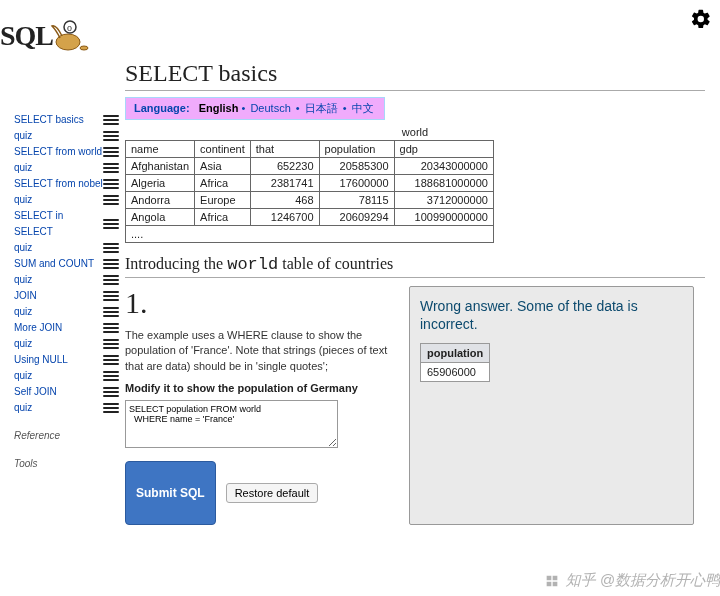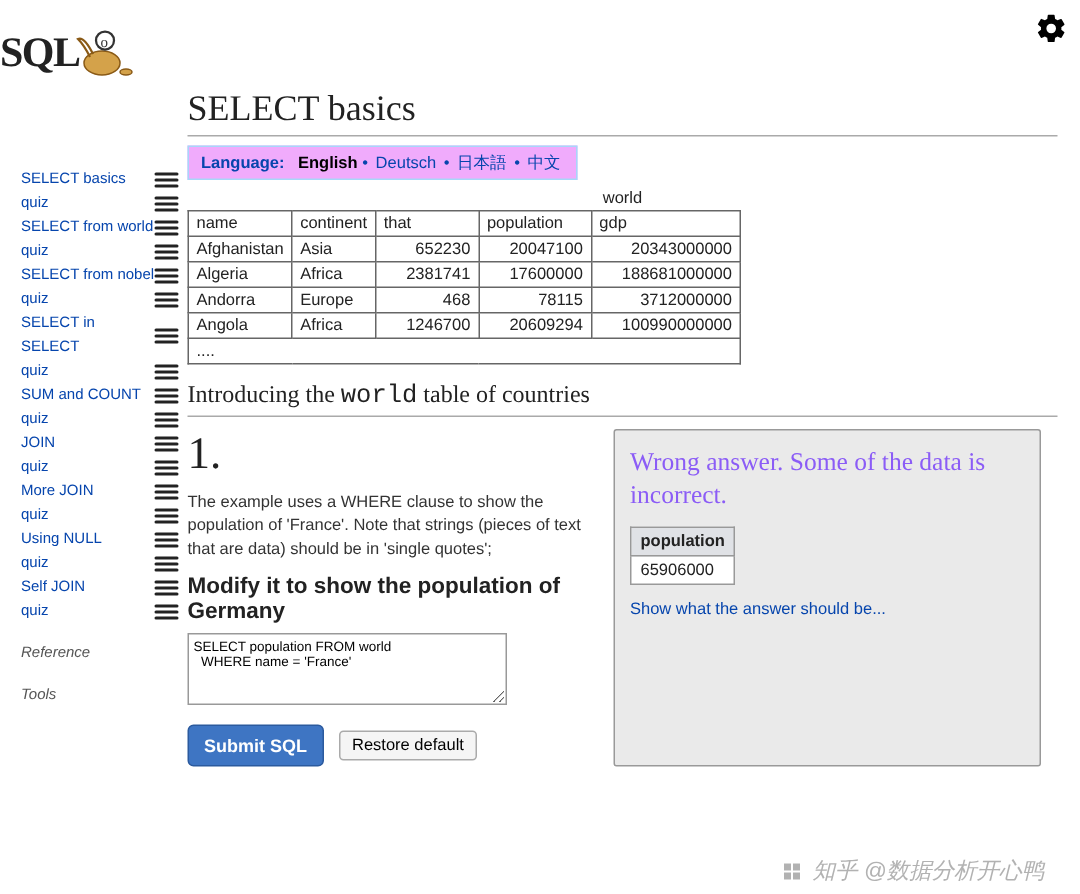--- a/index.html
+++ b/index.html
@@ -26,32 +26,32 @@
 table.world { border-collapse: collapse; font-size: 11px; margin-bottom: 12px; }
 table.world th, table.world td { border: 1px solid #666; padding: 2px 5px; }
 table.world th { background: #fff; font-weight: normal; text-align: left; }
 table.world td.num { text-align: right; padding-left: 20px; }
 h2.intro { font-family: Georgia, serif; font-weight: normal; font-size: 16px; border-bottom: 1px solid #aaa; padding-bottom: 3px; margin: 10px 0 8px; }
 h2.intro code { font-family: "Courier New", monospace; font-size: 17px; }
 .qwrap { display: flex; gap: 14px; }
 .qleft { width: 270px; }
 .qnum { font-family: Georgia, serif; font-size: 30px; margin-bottom: 8px; }
 .qtext { font-size: 11px; color: #333; line-height: 1.4; margin-bottom: 8px; }
-.qprompt { font-size: 15px; font-weight: bold; margin-bottom: 6px; }
+.qprompt { font-size: 11px; font-weight: bold; margin-bottom: 6px; }
 textarea.sql { width: 213px; height: 48px; font-family: Verdana, sans-serif; font-size: 9px; padding: 3px; border: 1px solid #999; resize: both; }
 .btns { margin-top: 10px; display: flex; gap: 10px; align-items: center; }
-.btn-submit { background: #3e75c3; color: #fff; border: 1px solid #2b5a9e; border-radius: 4px; padding: 6px 10px; font-size: 12px; font-weight: bold; cursor: pointer; }
+.btn-submit { background: #3e75c3; color: #fff; border: 1px solid #2b5a9e; border-radius: 4px; padding: 24px 10px; font-size: 12px; font-weight: bold; cursor: pointer; }
 .btn-restore { background: #f5f5f5; border: 1px solid #aaa; border-radius: 3px; padding: 3px 8px; font-size: 11px; cursor: pointer; text-align: center; }
 .result { width: 285px; min-height: 185px; border: 1px solid #999; background: #eaeaea; padding: 10px; border-radius: 2px; }
-.result-msg { font-family: Liberation Serif, serif; font-size: 17px; color: #8b5cf6; margin-bottom: 10px; line-height: 1.3; }
+.result-msg { font-family: Liberation Sans, sans-serif; font-size: 14px; color: #0c4a6e; margin-bottom: 10px; line-height: 1.3; }
 table.res { border-collapse: collapse; font-size: 11px; background: #fff; margin-bottom: 8px; }
 table.res th, table.res td { border: 1px solid #999; padding: 3px 6px; }
 table.res th { background: #e0e2e6; font-weight: bold; }
 .showlink { color: #0645ad; font-size: 11px; cursor: pointer; }
-.watermark { position: absolute; right: 24px; bottom: 6px; color: #aaa; font-size: 15px; font-style: italic; font-family: "Microsoft YaHei", sans-serif; opacity: 0.9; display: flex; align-items: center; gap: 6px; }
+.watermark { position: absolute; right: 0; bottom: 6px; color: #aaa; font-size: 15px; font-style: italic; font-family: "Microsoft YaHei", sans-serif; opacity: 0.9; display: flex; align-items: center; gap: 6px; }
 .watermark svg { width: 16px; height: 16px; fill: #aaa; }
 </style>
 </head>
 <body>
 
 <div class="topbar">
   <svg class="gear" viewBox="0 0 24 24">
       <path d="M19.14,12.94a7,7,0,0,0,.05-.94,7,7,0,0,0-.05-.94l2.11-1.65a.5.5,0,0,0,.12-.64l-2-3.46a.5.5,0,0,0-.61-.22l-2.49,1a7,7,0,0,0-1.63-.94l-.38-2.65A.5.5,0,0,0,13.77,2H9.77a.5.5,0,0,0-.49.42L8.9,5.07a7,7,0,0,0-1.63.94l-2.49-1a.5.5,0,0,0-.61.22l-2,3.46a.5.5,0,0,0,.12.64L4.4,11a7,7,0,0,0-.05.94,7,7,0,0,0,.05.94L2.29,14.53a.5.5,0,0,0-.12.64l2,3.46a.5.5,0,0,0,.61.22l2.49-1a7,7,0,0,0,1.63.94l.38,2.65a.5.5,0,0,0,.49.42h4a.5.5,0,0,0,.49-.42l.38-2.65a7,7,0,0,0,1.63-.94l2.49,1a.5.5,0,0,0,.61-.22l2-3.46a.5.5,0,0,0-.12-.64ZM11.77,15.5A3.5,3.5,0,1,1,15.27,12,3.5,3.5,0,0,1,11.77,15.5Z"></path>
     </svg>
 </div>
@@ -236,21 +236,21 @@
           <th>that</th>
           <th>population</th>
           <th>gdp</th>
         </tr>
       </thead>
     <tbody id="world-body">
         <tr>
           <td>Afghanistan</td>
           <td>Asia</td>
           <td class="num">652230</td>
-          <td class="num">20047100</td>
+          <td class="num">20585300</td>
           <td class="num">20343000000</td>
         </tr>
         <tr>
           <td>Algeria</td>
           <td>Africa</td>
           <td class="num">2381741</td>
           <td class="num">17600000</td>
           <td class="num">188681000000</td>
         </tr>
         <tr>
@@ -294,21 +294,20 @@
       <table class="res">
         <tbody>
             <tr>
               <th>population</th>
             </tr>
         <tr>
               <td>65906000</td>
             </tr>
       </tbody>
         </table>
-      <span class="showlink">Show what the answer should be...</span>
     </div>
   </div>
 </div>
 
 <div class="watermark">
   <svg viewBox="0 0 24 24">
       <path d="M4 4h7v7H4zM13 4h7v7h-7zM4 13h7v7H4zM13 13h7v7h-7z"></path>
     </svg>
   <span>知乎 @数据分析开心鸭</span>
 </div>

